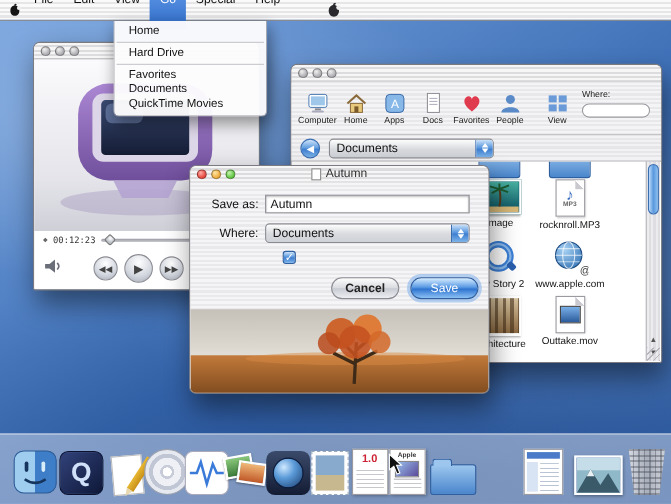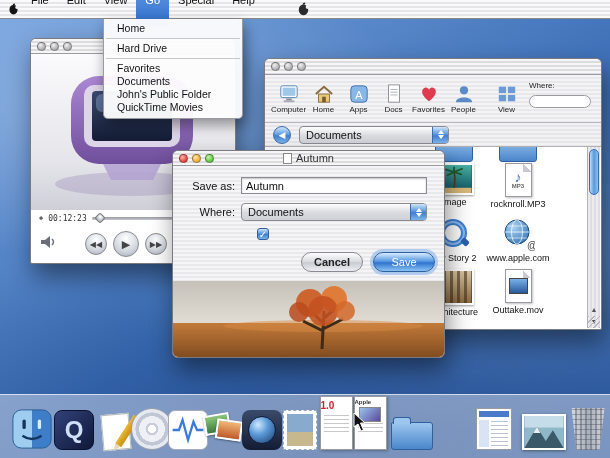--- a/index.html
+++ b/index.html
@@ -153,22 +153,22 @@
   .di-dvd { width:42px; height:42px; border-radius:50%;
     background:radial-gradient(circle,#fff 0 14%,#c8ccd8 15% 22%,#eef0f6 23% 45%,#c0c6d4 46% 58%,#e6e9f0 59% 75%,#aab2c4 76% 85%,#dde0ea 86%);
     border:1px solid #9aa0ae; }
   .di-audio { width:40px; height:40px; border-radius:7px; background:#fff; border:1px solid #aab; }
   .di-lens { width:40px; height:40px; border-radius:8px;
     background:linear-gradient(#3a4a6a,#141c34); display:flex; align-items:center; justify-content:center; }
   .lensglass { width:28px; height:28px; border-radius:50%;
     background:radial-gradient(circle at 35% 30%,#cfe8ff,#5a9ad8 40%,#1a3a6a); border:1px solid #0c1c3c; }
   .di-stamp { width:34px; height:40px; background:#fff; border:1px dashed #9ab; padding:3px; }
   .stampimg { width:100%; height:100%; background:linear-gradient(#88aacc 55%,#c8b890 56%); }
-  .di-doc10, .di-webapple { width:33px; height:54px; background:#fff; border:1px solid #9a9aa0;
-    position:relative; font-size:6px; color:#555; text-align:left; overflow:hidden;
+  .di-doc10, .di-webapple { width:33px; height:42px; background:#fff; border:1px solid #9a9aa0;
+    position:relative; font-size:6px; color:#555; text-align:center; overflow:hidden;
     box-shadow:1px 1px 3px rgba(0,0,0,.3); }
   .doclines { position:absolute; left:3px; right:3px; top:18px; height:18px;
     background:repeating-linear-gradient(180deg,#c8c8cc 0 1px,transparent 1px 4px); }
   .v10 { font-size:10px; color:#c23; font-weight:bold; margin-top:3px; }
   .appletxt { font-size:6px; color:#333; margin-top:2px; font-weight:bold; }
   .adimg { width:22px; height:15px; margin:2px auto 0;
     background:linear-gradient(135deg,#9ac2ee,#5a4a9a); border:1px solid #888; }
   .di-web { width:36px; height:42px; background:#fff; border:1px solid #9a9aa0; position:relative; }
   .di-web::before { content:""; position:absolute; top:2px; left:2px; right:2px; height:6px;
     background:#4a7ac8; }
@@ -223,21 +223,20 @@
     </span>
   </div>
 
   <div class="gomenu">
     <div class="gmi">Home</div>
     <div class="gsep"></div>
     <div class="gmi">Hard Drive</div>
     <div class="gsep"></div>
     <div class="gmi">Favorites</div>
     <div class="gmi">Documents</div>
-    <div class="gmi">John's Public Folder</div>
     <div class="gmi">QuickTime Movies</div>
   </div>
 
   <div class="window" id="qt">
     <div class="titlebar">
       <div class="lights">
         <span class="light lt-gray"></span>
         <span class="light lt-gray"></span>
         <span class="light lt-gray"></span>
       </div>

